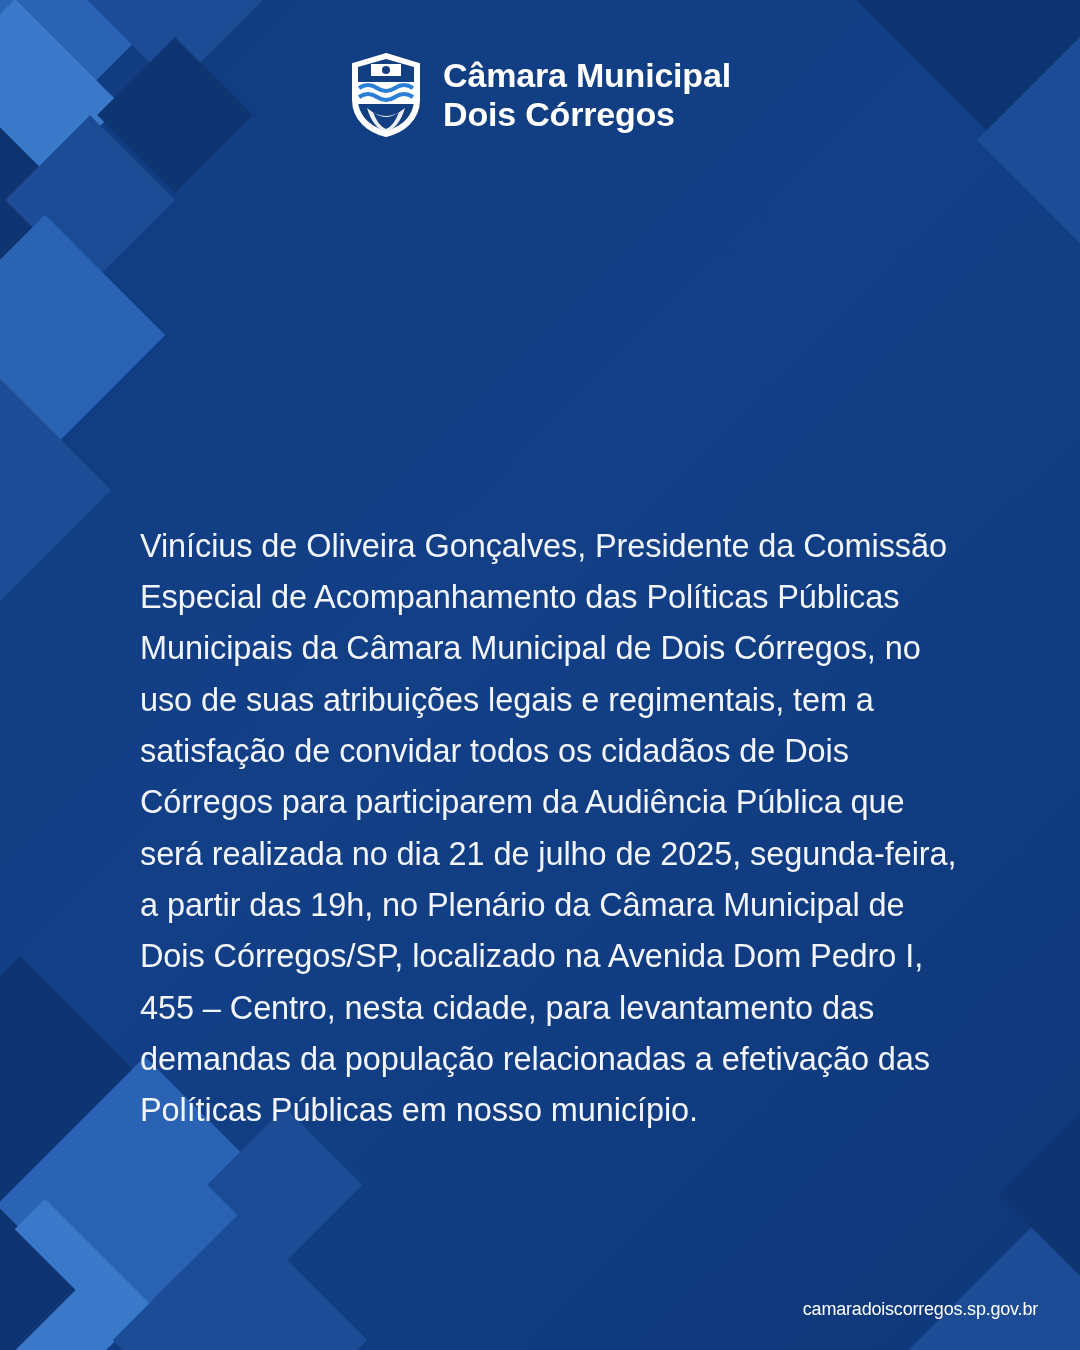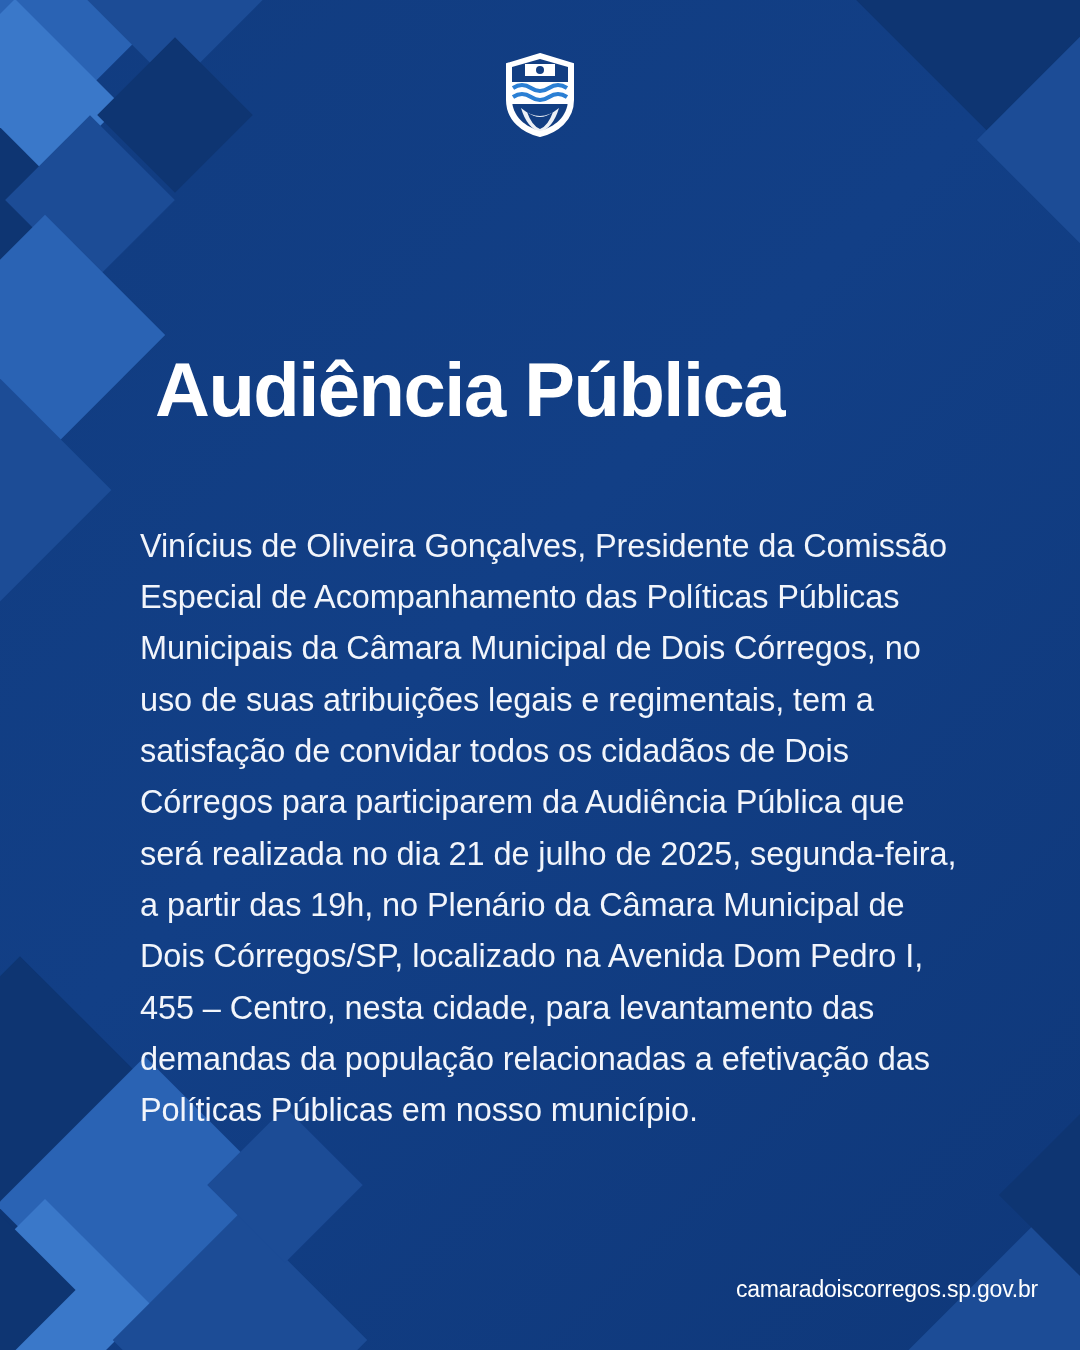--- a/index.html
+++ b/index.html
@@ -90,23 +90,23 @@
     color: #f2f5fb;
     font-size: 32.5px;
     line-height: 1.58;
     letter-spacing: -0.1px;
   }
 
   
   .footer {
     position: absolute;
     right: 42px;
-    bottom: 47px;
+    bottom: 30px;
     color: #ffffff;
-    font-size: 23px;
+    font-size: 18px;
     letter-spacing: -0.2px;
   }
 </style>
 </head>
 <body>
 
 <div id="poster">
 
   <div class="deco-layer">
 
@@ -140,21 +140,24 @@
         <path d="M37 7 L65 15 V47 C65 65 51 75 37 79 C23 75 9 65 9 47 V15 Z" fill="#123e82"></path>
         <rect x="9" y="30" width="56" height="22" fill="#ffffff"></rect>
         <path d="M10 36 q9 -6 18 0 t18 0 t18 0" stroke="#2a7fd4" stroke-width="4" fill="none"></path>
         <path d="M10 45 q9 -6 18 0 t18 0 t18 0" stroke="#2a7fd4" stroke-width="4" fill="none"></path>
         <rect x="22" y="12" width="30" height="12" fill="#ffffff"></rect>
         <circle cx="37" cy="18" r="4" fill="#123e82"></circle>
         <path d="M18 56 q19 16 38 0 q-6 20 -19 24 q-13 -4 -19 -24 Z" fill="#ffffff" opacity="0.92"></path>
         <path d="M24 60 q13 10 26 0 q-5 14 -13 17 q-8 -3 -13 -17 Z" fill="#123e82"></path>
       </svg>
     </span>
+    <span class="brand-text">
+      <div class="brand-line1">Câmara Municipal</div>
+      <div class="brand-line2">Dois Córregos</div>
+    </span>
   </div>
 
-  <h1 class="title">Audiência Pública</h1>
 
   <p class="body-text">Vinícius de Oliveira Gonçalves, Presidente da Comissão Especial de Acompanhamento das Políticas Públicas Municipais da Câmara Municipal de Dois Córregos, no uso de suas atribuições legais e regimentais, tem a satisfação de convidar todos os cidadãos de Dois Córregos para participarem da Audiência Pública que será realizada no dia 21 de julho de 2025, segunda-feira, a partir das 19h, no Plenário da Câmara Municipal de Dois Córregos/SP, localizado na Avenida Dom Pedro I, 455 – Centro, nesta cidade, para levantamento das demandas da população relacionadas a efetivação das Políticas Públicas em nosso município.</p>
 
   <div class="footer">camaradoiscorregos.sp.gov.br</div>
 
 </div>
 
 </body></html>

